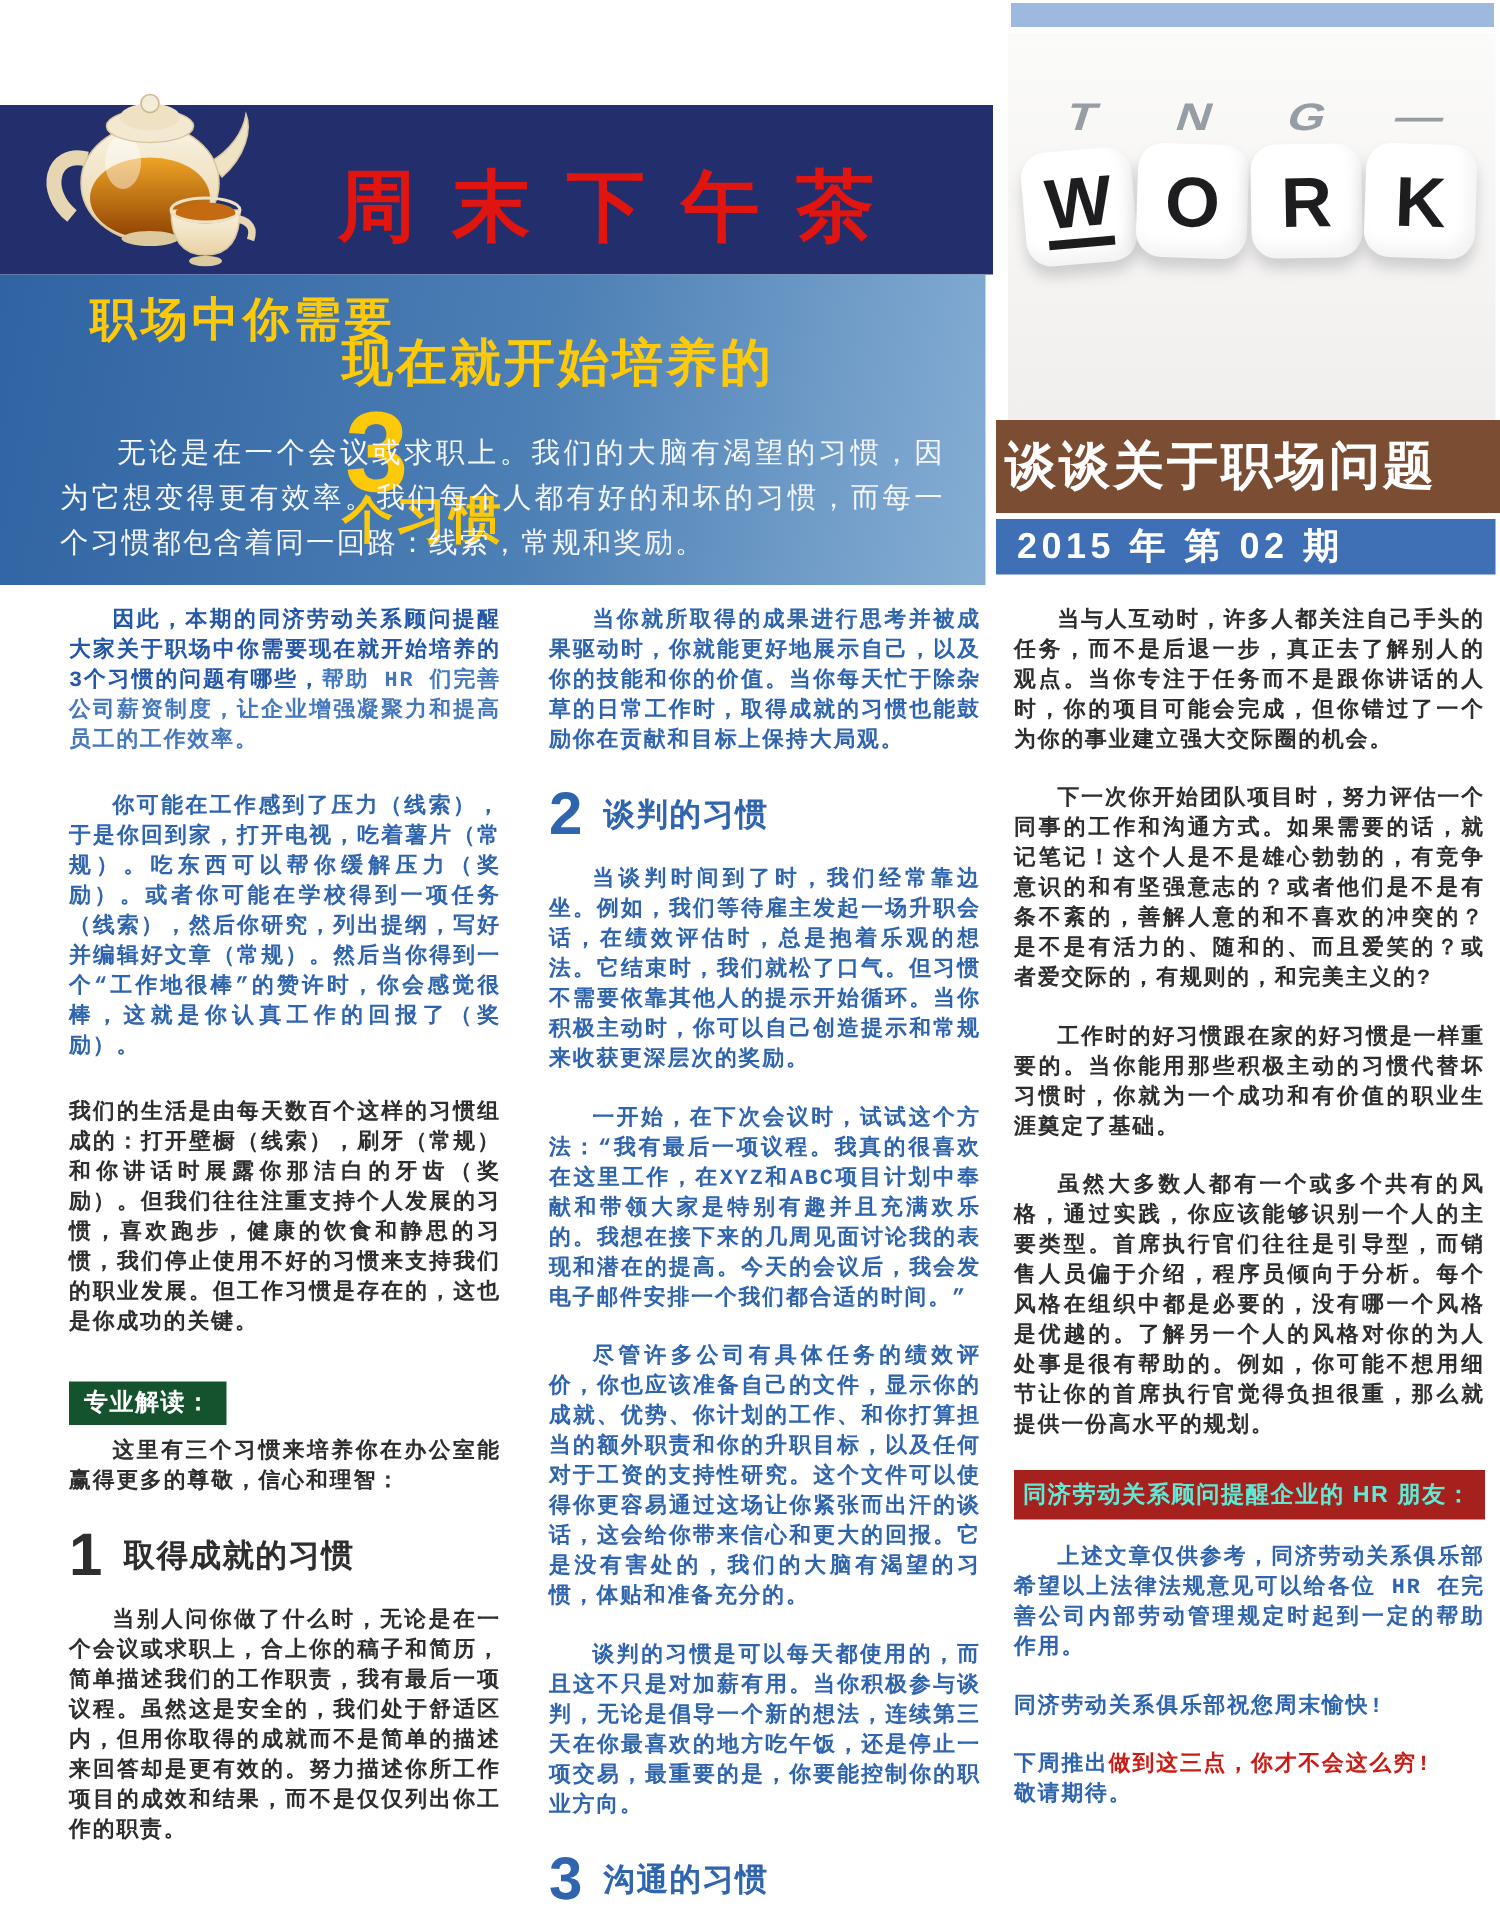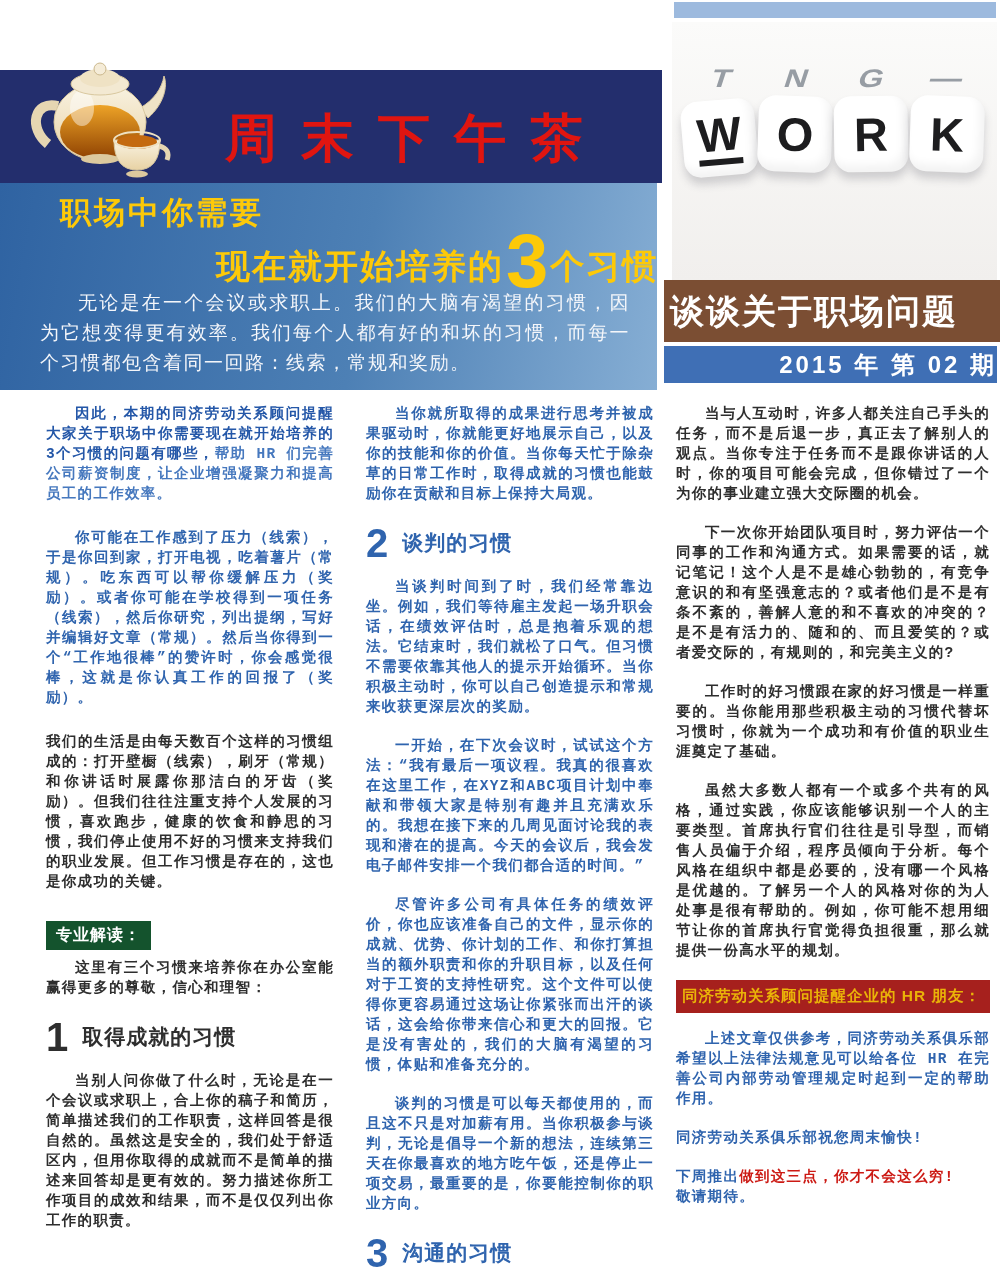--- a/index.html
+++ b/index.html
@@ -11,21 +11,21 @@
   .navy-band{position:absolute;left:0;top:70px;width:662px;height:113px;background:#232e6d;}
   .mast-title{
     position:absolute;left:225px;top:112px;width:430px;
     font-size:52px;font-weight:bold;color:#e01510;letter-spacing:5px;line-height:1;white-space:nowrap;
   }
   .grad-band{
     position:absolute;left:0;top:183px;width:657px;height:207px;
     background:linear-gradient(100deg,#2f63a2 0%,#4d80b5 55%,#86aed4 100%);
   }
   .sub1{position:absolute;left:60px;top:192px;font-size:31px;font-weight:bold;color:#fdc908;letter-spacing:3px;white-space:nowrap;}
-  .sub2{position:absolute;left:216px;top:222px;display:flex;align-items:flex-end;white-space:nowrap;}
+  .sub2{position:absolute;left:228px;top:222px;display:flex;white-space:nowrap;flex-direction:column;}
   .sub2 .txt{font-size:34px;font-weight:bold;color:#fdc908;letter-spacing:2px;line-height:1.2;}
   .sub2 .big-num{font-size:76px;font-weight:bold;color:#fdc908;line-height:.85;margin:0 2px;transform:translateY(7px);}
   .intro{
     position:absolute;left:40px;top:288px;width:590px;margin:0;
     font-family:"Liberation Serif","DejaVu Serif",serif;
     font-size:19px;line-height:30px;color:#f4f6fa;letter-spacing:1.5px;
     text-indent:2em;text-align:justify;
   }
   
   .teapot{position:absolute;left:18px;top:28px;width:160px;height:152px;}
@@ -53,21 +53,21 @@
   .die.d4{transform:rotate(2deg);}
   .die.d1 span{border-bottom:6px solid #1d1d1f;padding-bottom:1px;}
   .brown-band{
     position:absolute;left:664px;top:280px;width:385px;height:62px;background:#7b4e33;
     color:#ffffff;font-size:34px;font-weight:bold;line-height:62px;letter-spacing:2px;
     padding-left:6px;box-sizing:border-box;white-space:nowrap;
   }
   .issue-band{
     position:absolute;left:664px;top:346px;width:333px;height:37px;background:#3f6fb5;
     color:#ffffff;font-size:24px;font-weight:bold;line-height:37px;letter-spacing:3px;
-    padding-left:14px;box-sizing:border-box;white-space:nowrap;text-align:right;
+    padding-left:14px;box-sizing:border-box;white-space:nowrap;
   }
   
   .col{position:absolute;top:404px;}
   .col1{left:46px;width:288px;}
   .col2{left:366px;width:288px;}
   .col3{left:676px;width:314px;}
   .col p{
     margin:0 0 19px;font-size:14.5px;line-height:20px;letter-spacing:1.3px;
     text-align:justify;text-indent:2em;font-weight:600;font-family:Liberation Mono, monospace;
   }
@@ -75,21 +75,21 @@
   .c-blue{color:#2f64ae;}
   .c-blue-strong{color:#2457a8;}
   .c-blue-light{color:#4678be;}
   .c-dark{color:#2e2e2e;}
   .c-red{color:#cc1a14;}
   .badge{
     display:inline-block;background:#14532d;color:#ffffff;font-size:16px;font-weight:bold;
     letter-spacing:1px;padding:4px 10px;margin:10px 0 8px;
   }
   .banner{
-    background:#a6201d;color:#eab308;font-size:15.5px;font-weight:bold;letter-spacing:1px;
+    background:#a6201d;color:#5eead4;font-size:15.5px;font-weight:bold;letter-spacing:1px;
     padding:6px 6px;margin:2px 0 16px;white-space:nowrap;
   }
   .sec-head{display:flex;align-items:center;margin:4px 0 14px;}
   .sec-num{font-size:40px;font-weight:bold;line-height:1;margin-right:14px;}
   .sec-label{font-size:21px;font-weight:bold;letter-spacing:1px;}
   .gap-lg{margin-bottom:24px !important;}
 </style>
 </head>
 <body>
 
@@ -165,21 +165,21 @@
   <div class="col col1">
     <p class="gap-lg"><span class="c-blue-strong">因此，本期的同济劳动关系顾问提醒大家关于职场中你需要现在就开始培养的3个习惯的问题有哪些，</span><span class="c-blue-light">帮助 HR 们完善公司薪资制度，让企业增强凝聚力和提高员工的工作效率。</span></p>
     <p class="c-blue gap-lg">你可能在工作感到了压力（线索），于是你回到家，打开电视，吃着薯片（常规）。吃东西可以帮你缓解压力（奖励）。或者你可能在学校得到一项任务（线索），然后你研究，列出提纲，写好并编辑好文章（常规）。然后当你得到一个“工作地很棒”的赞许时，你会感觉很棒，这就是你认真工作的回报了（奖励）。</p>
     <p class="c-dark noindent">我们的生活是由每天数百个这样的习惯组成的：打开壁橱（线索），刷牙（常规）和你讲话时展露你那洁白的牙齿（奖励）。但我们往往注重支持个人发展的习惯，喜欢跑步，健康的饮食和静思的习惯，我们停止使用不好的习惯来支持我们的职业发展。但工作习惯是存在的，这也是你成功的关键。</p>
     <div class="badge">专业解读：</div>
     <p class="c-dark">这里有三个习惯来培养你在办公室能赢得更多的尊敬，信心和理智：</p>
     <div class="sec-head">
       <span class="sec-num c-dark">1</span>
       <span class="sec-label c-dark">取得成就的习惯</span>
     </div>
-    <p class="c-dark">当别人问你做了什么时，无论是在一个会议或求职上，合上你的稿子和简历，简单描述我们的工作职责，这样回答是很自然的。虽然这是安全的，我们处于舒适区内，但用你取得的成就而不是简单的描述来回答却是更有效的。努力描述你所工作项目的成效和结果，而不是仅仅列出你工作的职责。</p>
+    <p class="c-dark">当别人问你做了什么时，无论是在一个会议或求职上，合上你的稿子和简历，简单描述我们的工作职责，我有最后一项议程。虽然这是安全的，我们处于舒适区内，但用你取得的成就而不是简单的描述来回答却是更有效的。努力描述你所工作项目的成效和结果，而不是仅仅列出你工作的职责。</p>
   </div>
 
   <div class="col col2">
     <p class="c-blue">当你就所取得的成果进行思考并被成果驱动时，你就能更好地展示自己，以及你的技能和你的价值。当你每天忙于除杂草的日常工作时，取得成就的习惯也能鼓励你在贡献和目标上保持大局观。</p>
     <div class="sec-head">
       <span class="sec-num c-blue">2</span>
       <span class="sec-label c-blue">谈判的习惯</span>
     </div>
     <p class="c-blue">当谈判时间到了时，我们经常靠边坐。例如，我们等待雇主发起一场升职会话，在绩效评估时，总是抱着乐观的想法。它结束时，我们就松了口气。但习惯不需要依靠其他人的提示开始循环。当你积极主动时，你可以自己创造提示和常规来收获更深层次的奖励。</p>
     <p class="c-blue">一开始，在下次会议时，试试这个方法：“我有最后一项议程。我真的很喜欢在这里工作，在XYZ和ABC项目计划中奉献和带领大家是特别有趣并且充满欢乐的。我想在接下来的几周见面讨论我的表现和潜在的提高。今天的会议后，我会发电子邮件安排一个我们都合适的时间。”</p>

